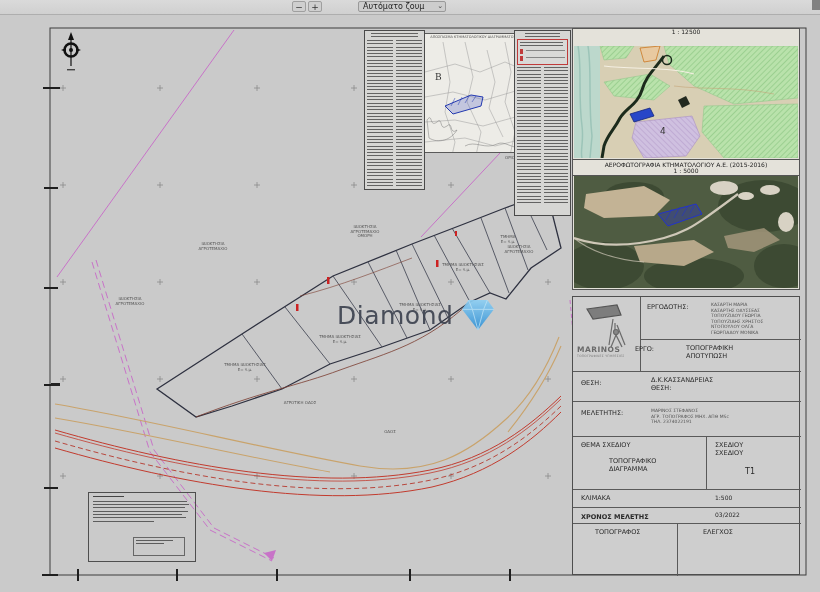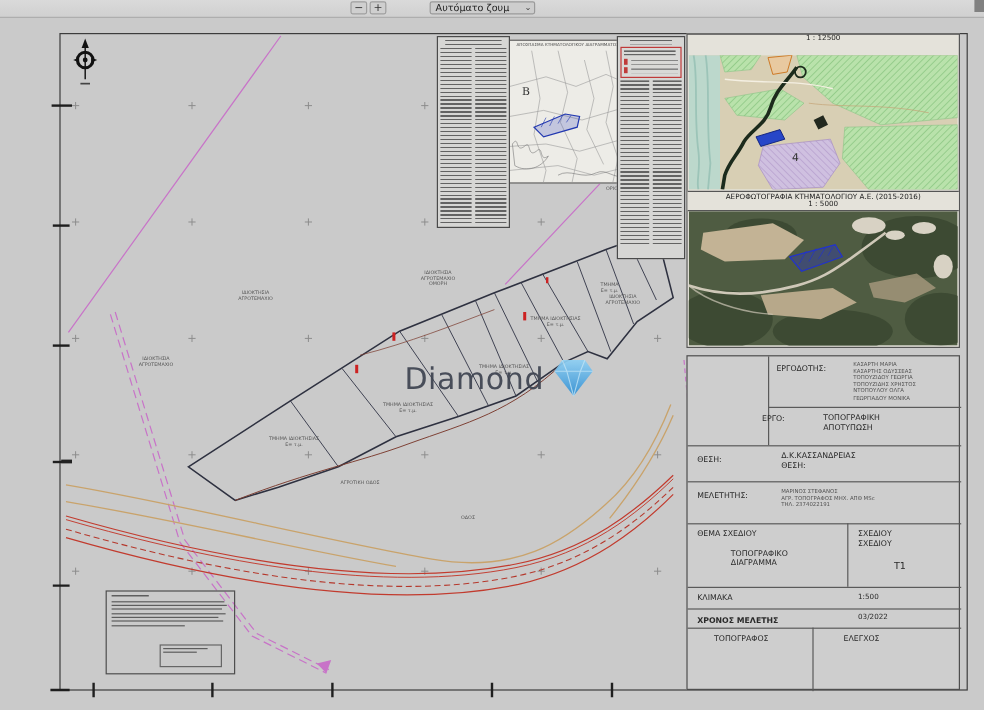--- a/index.html
+++ b/index.html
@@ -387,20 +387,37 @@
   <div class="hline" style="left:67px;top:42px;width:161px;"></div>
   <div class="hline" style="left:0;top:74px;width:228px;"></div>
   <div class="hline" style="left:0;top:104px;width:228px;"></div>
   <div class="hline" style="left:0;top:139px;width:228px;"></div>
   <div class="hline" style="left:0;top:192px;width:228px;"></div>
   <div class="vline" style="left:133px;top:139px;height:53px;"></div>
   <div class="hline" style="left:0;top:210px;width:228px;"></div>
   <div class="hline" style="left:0;top:226px;width:228px;"></div>
   <div class="vline" style="left:104px;top:226px;height:53px;"></div>
 
+  <div class="tb-cell" style="left:0;top:0;width:67px;height:74px;">
+    <svg width="67" height="50" style="position:absolute;left:0;top:2px;">
+      <g stroke="#6a6a6a" fill="none" stroke-width="1.2">
+        <polygon points="14,10 44,6 48,16 20,20" fill="#7d7d7d" stroke="#555"></polygon>
+        <line x1="40" y1="20" x2="36" y2="46"></line>
+        <line x1="44" y1="26" x2="52" y2="46"></line>
+        <line x1="42" y1="24" x2="42" y2="32"></line>
+        <circle cx="43" cy="33" r="2.5" fill="#888"></circle>
+        <line x1="43" y1="36" x2="38" y2="48"></line>
+        <line x1="43" y1="36" x2="49" y2="48"></line>
+      </g>
+    </svg>
+    <div style="position:absolute;left:4px;top:48px;">
+      <div class="logo-name">MARINOS</div>
+      <div class="logo-sub">ΤΟΠΟΓΡΑΦΙΚΕΣ ΥΠΗΡΕΣΙΕΣ</div>
+    </div>
+  </div>
 
   <div class="tb-cell lbl" style="left:74px;top:6px;">ΕΡΓΟΔΟΤΗΣ:</div>
   <div class="tb-cell tiny-lines" style="left:138px;top:5px;width:86px;">
       <div>ΚΑΣΑΡΤΗ ΜΑΡΙΑ</div>
       <div>ΚΑΣΑΡΤΗΣ ΟΔΥΣΣΕΑΣ</div>
       <div>ΤΟΠΟΥΖΙΔΟΥ ΓΕΩΡΓΙΑ</div>
       <div>ΤΟΠΟΥΖΙΔΗΣ ΧΡΗΣΤΟΣ</div>
       <div>ΝΤΟΠΟΥΛΟΥ ΟΛΓΑ</div>
       <div>ΓΕΩΡΓΙΑΔΟΥ ΜΟΝΙΚΑ</div>
     </div>

